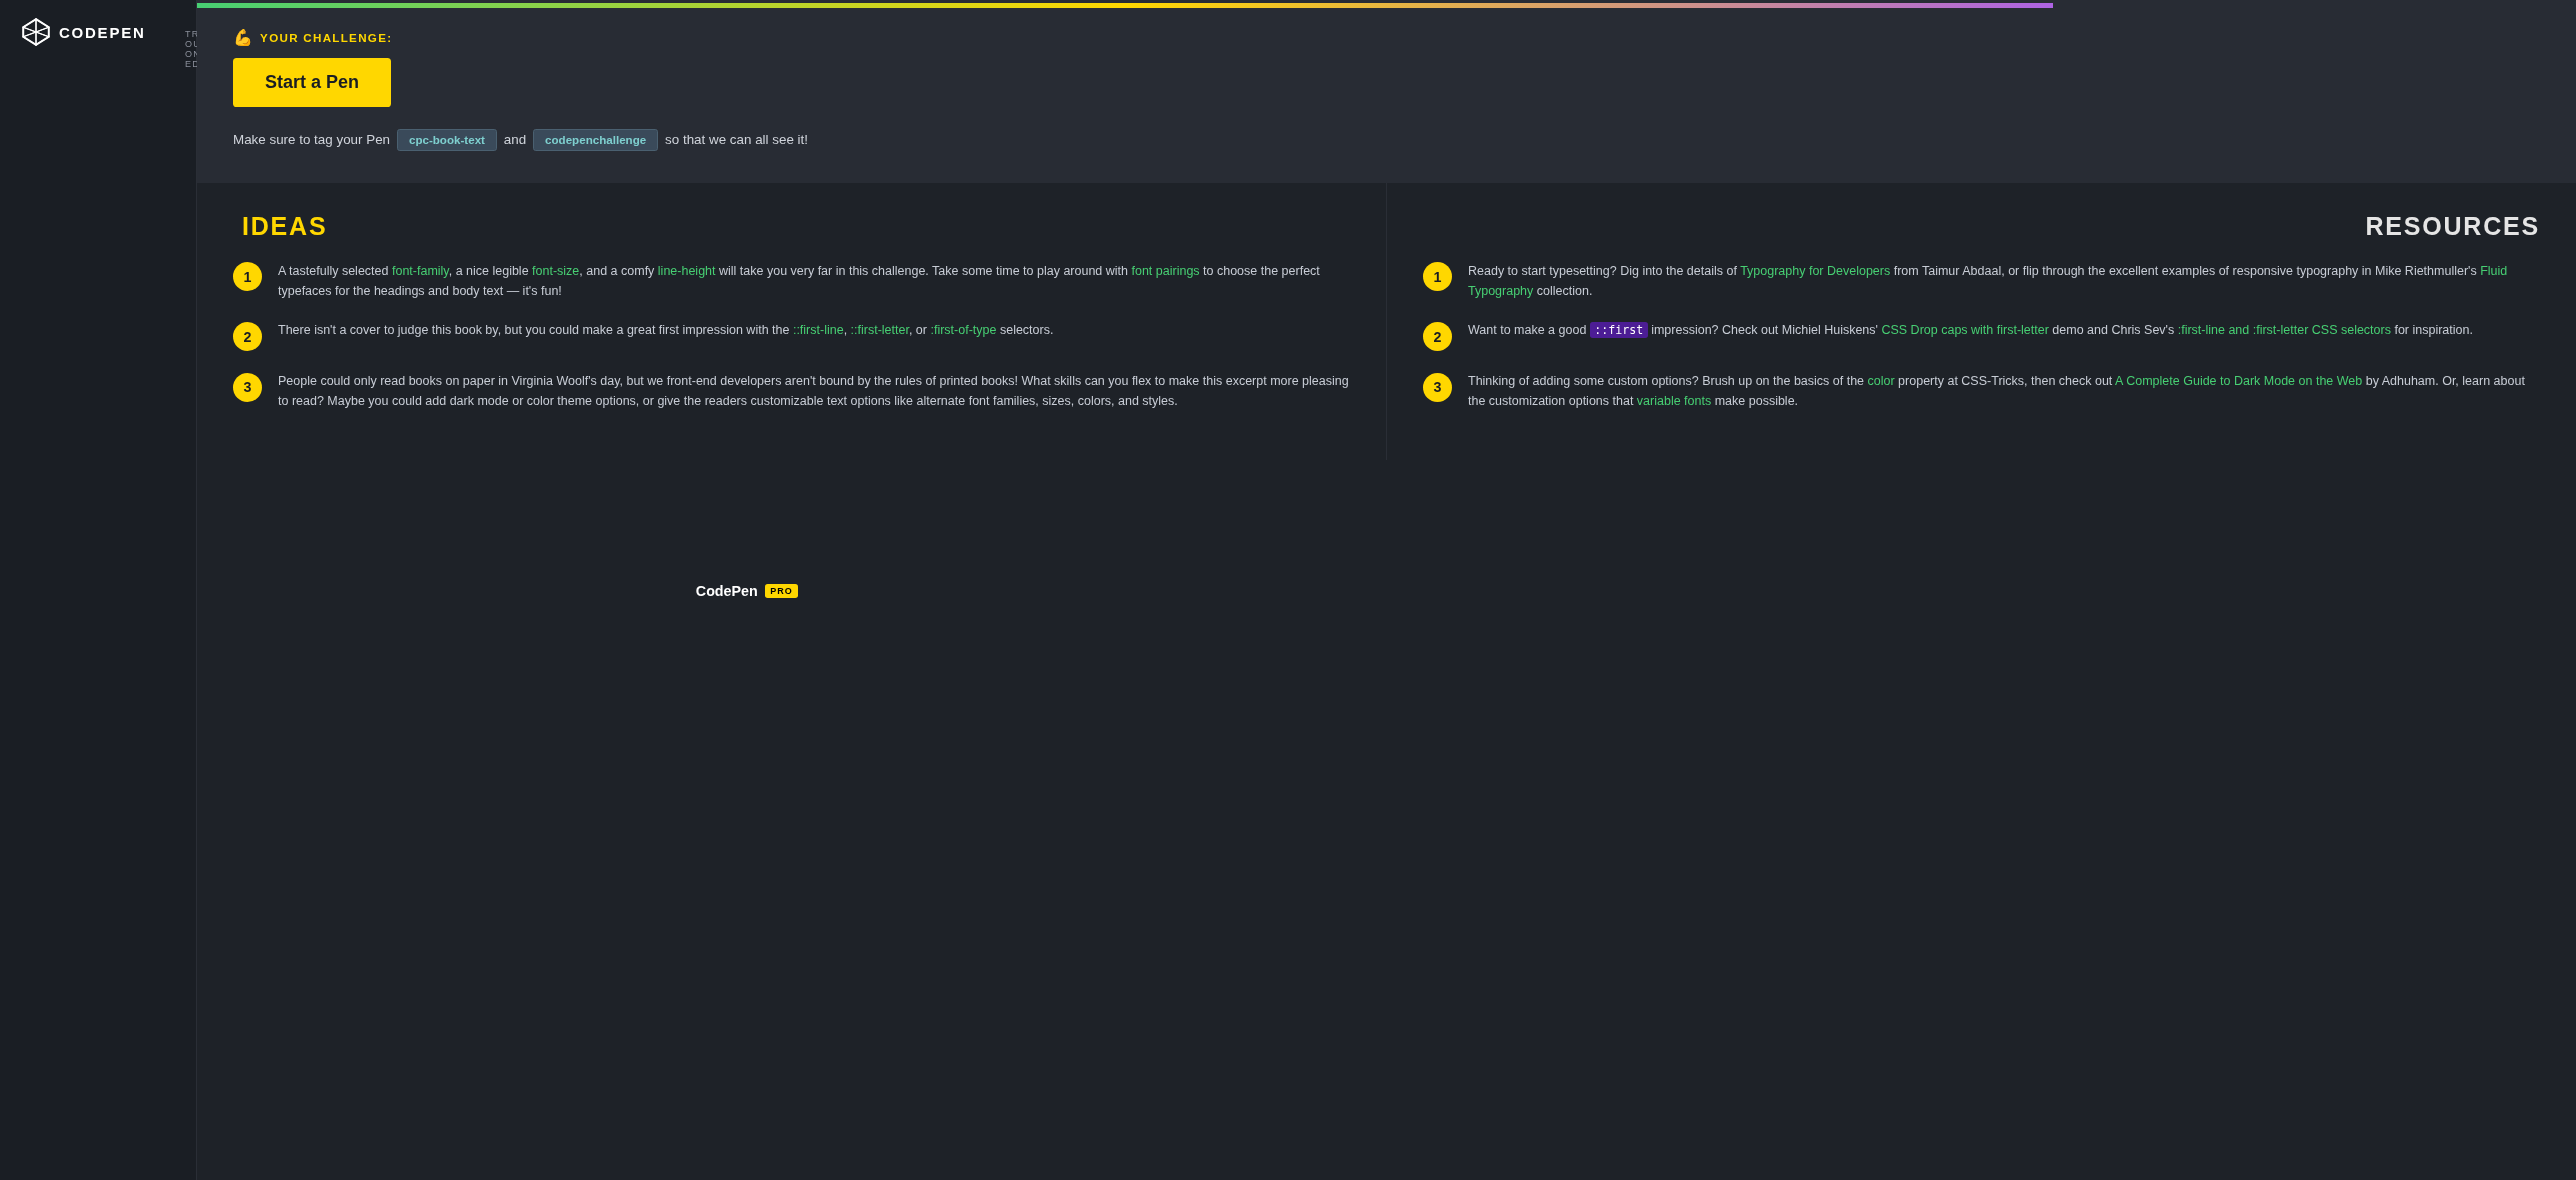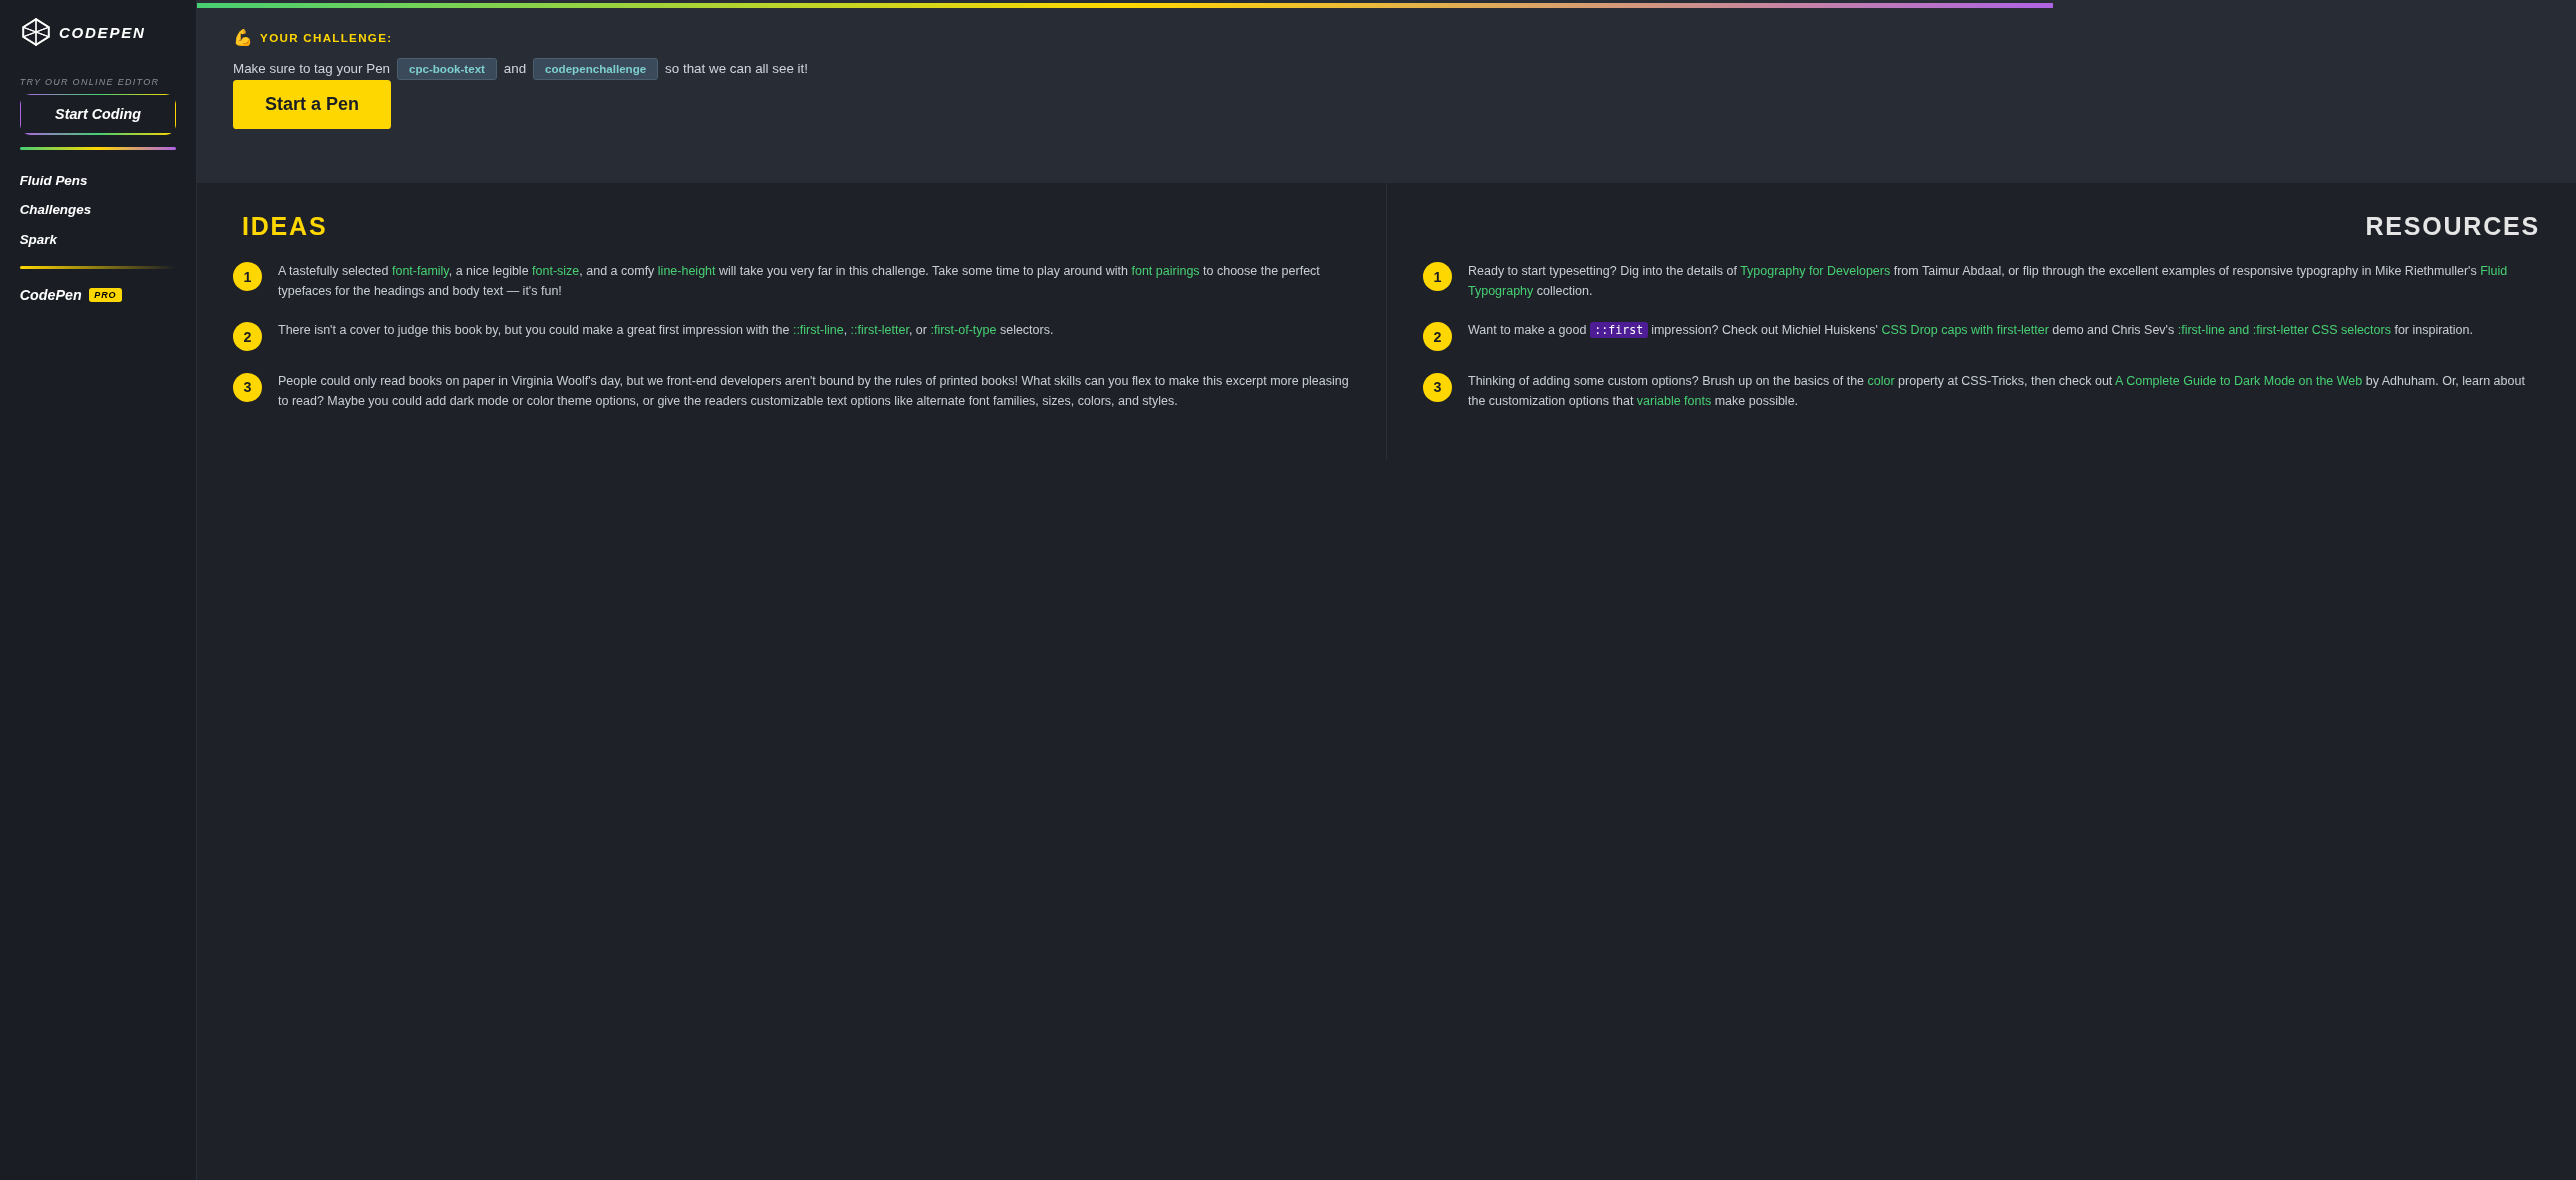--- a/index.html
+++ b/index.html
@@ -11,24 +11,23 @@
       display: flex;
       min-height: 100vh;
     }
 
     
     #sidebar {
       width: 197px;
       min-width: 197px;
       background: #1a1e24;
       display: flex;
-      flex-direction: column;
+      flex-direction: row;
       padding: 16px 0 14px 0;
       border-right: 0.9px solid #2a2e36;
-      font-style: italic;
     }
     #logo-area {
       padding: 0 19.7px 16px 19.7px;
     }
     #logo {
       display: flex;
       align-items: center;
       gap: 7.2px;
     }
     #logo-icon {
@@ -324,31 +323,31 @@
 
   <div id="challenge-card">
     <div id="challenge-top-bar"></div>
 
     <div id="challenge-label-row">
       <span id="challenge-emoji">💪</span>
       <span id="your-challenge-text">YOUR CHALLENGE:</span>
     </div>
 
 
+    <div>
+      <button id="start-pen-btn">Start a Pen</button>
+    </div>
+
     <div id="tag-row">
       <span>Make sure to tag your Pen</span>
       <span class="tag-badge">cpc-book-text</span>
       <span>and</span>
       <span class="tag-badge">codepenchallenge</span>
       <span>so that we can all see it!</span>
     </div>
-
-    <div>
-      <button id="start-pen-btn">Start a Pen</button>
-    </div>
   </div>
 
   <div id="lower-section">
 
     <div id="ideas-section">
       <div class="section-title" id="ideas-title">IDEAS</div>
 
       <div class="item-row">
         <div class="item-number">1</div>
         <div class="item-text">

